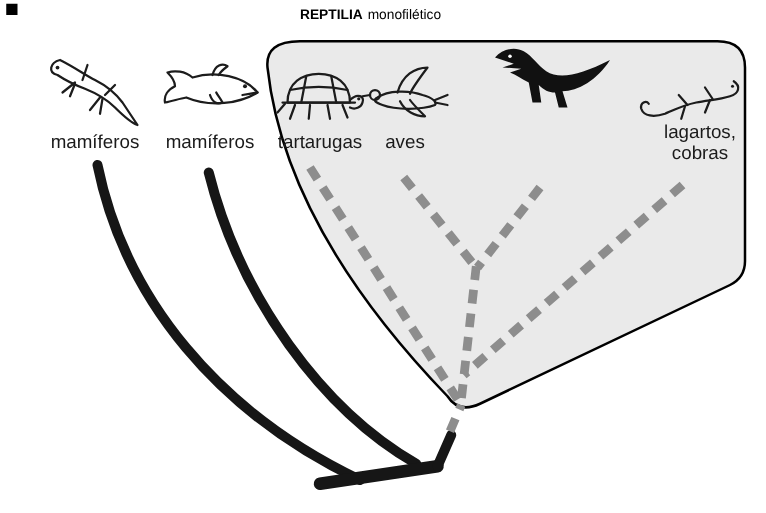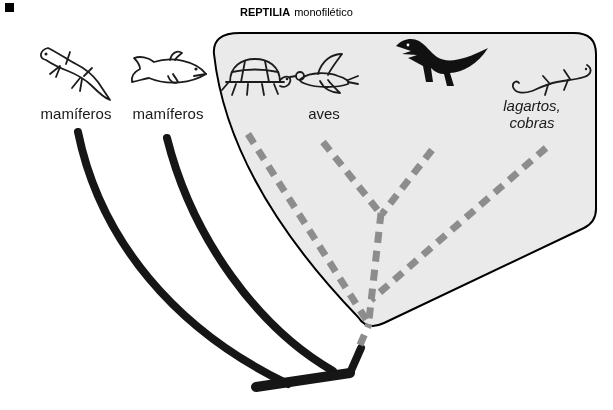--- a/index.html
+++ b/index.html
@@ -99,16 +99,17 @@
   </svg>
 
   <svg class="icon" style="left:508px; top:52px;" width="86" height="48" viewBox="0 0 86 48">
     <path class="ln" d="M 79 13 C 85 17 83 23 76 25 C 67 28 58 28 49 30 C 39 32 31 36 24 39 C 15 42 7 41 5 35 C 4 30 9 28 11 31"></path>
     <path class="ln" d="M 62 27 L 56 18 M 60 28 L 56 38 M 42 32 L 35 24 M 40 33 L 37 43"></path>
     <circle class="dot" cx="78" cy="17" r="1.2"></circle>
   </svg>
 
   <div class="label" style="left:40px;  top:106px; width:72px;">mamíferos</div>
   <div class="label" style="left:128px; top:106px; width:80px;">mamíferos</div>
+  <div class="label" style="left:218px; top:106px; width:76px;">tartarugas</div>
   <div class="label" style="left:300px; top:106px; width:48px;">aves</div>
-  <div class="label" style="left:496px; top:98px; width:72px;font-style:italic;">lagartos, cobras</div>
+  <div class="label" style="left:524px; top:98px; width:72px;">lagartos, cobras</div>
 
 </div>
 
 </body></html>

